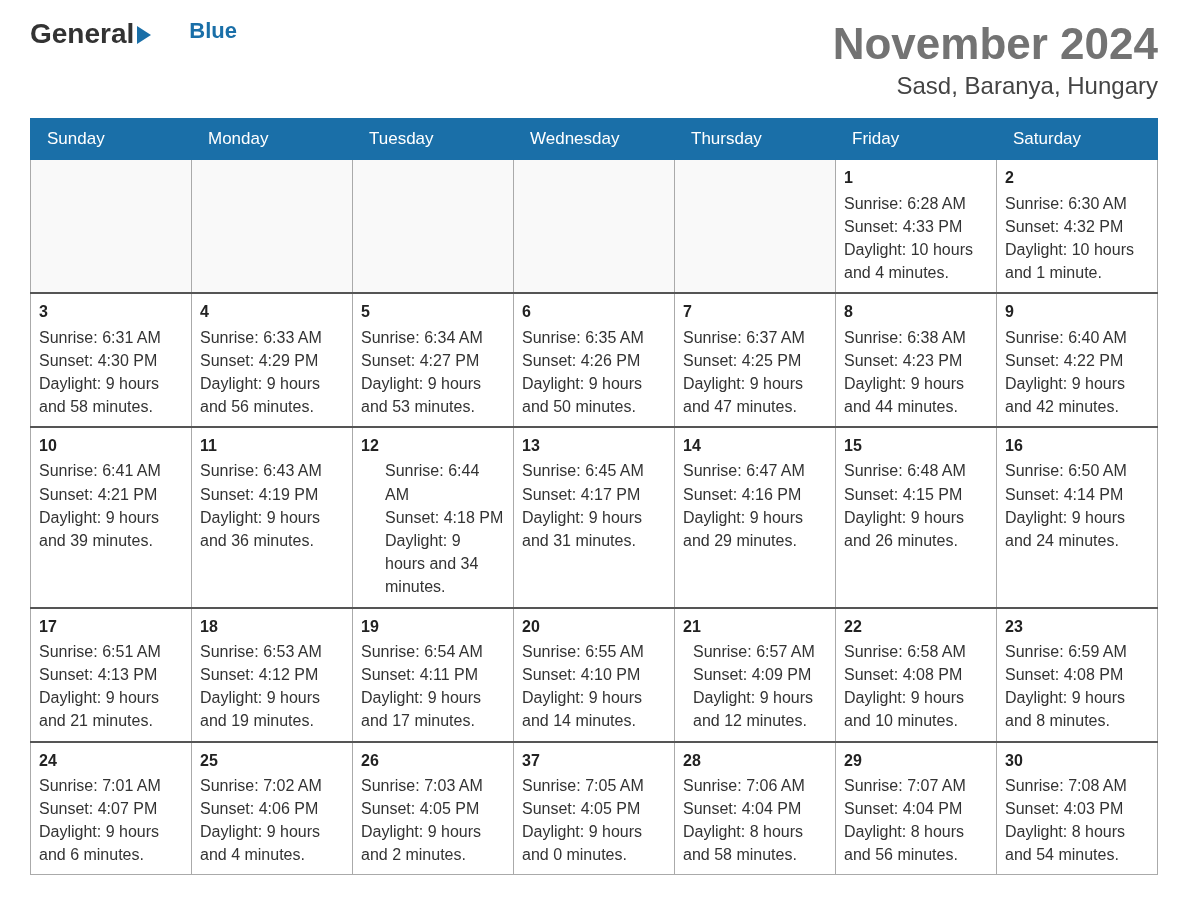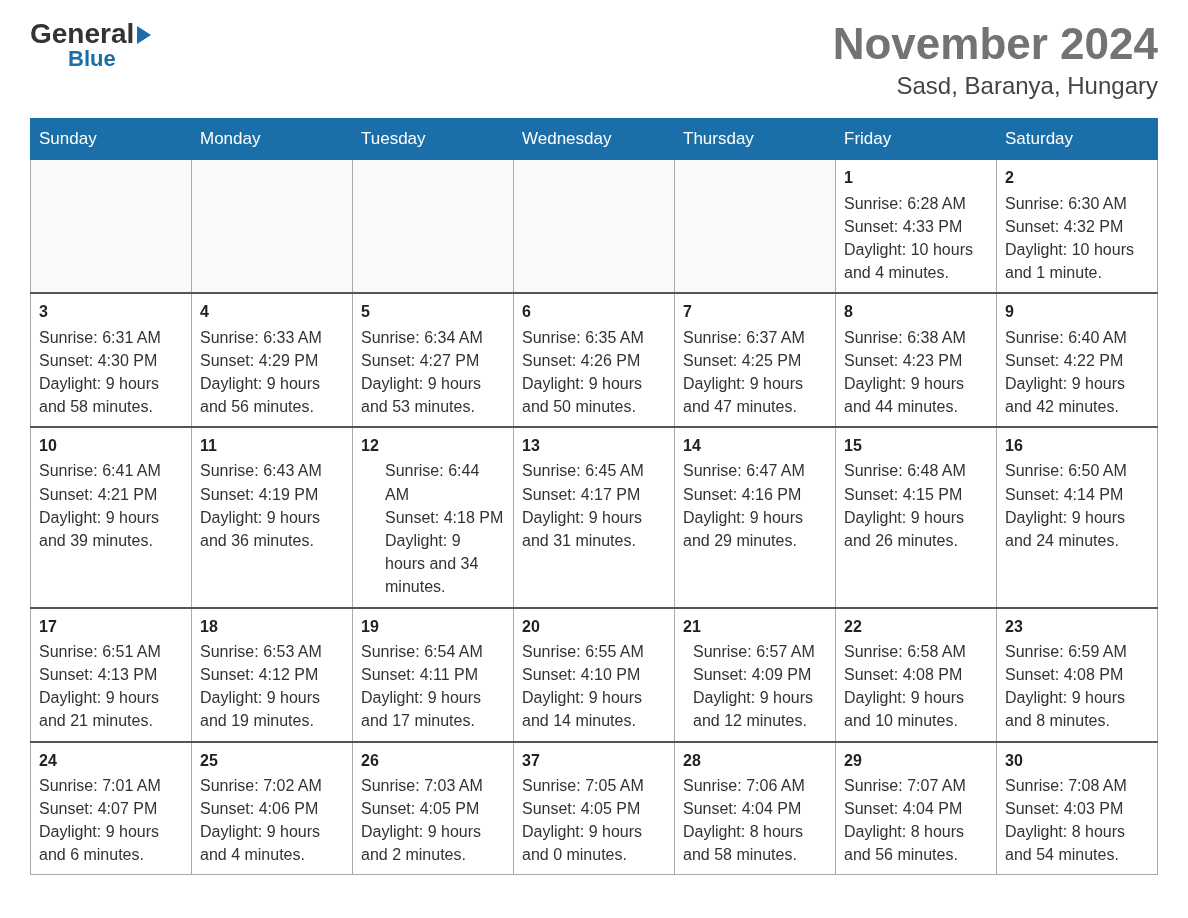--- a/index.html
+++ b/index.html
@@ -12,21 +12,21 @@
       padding: 20px 30px;
     }
     .header-area {
       display: flex;
       justify-content: space-between;
       align-items: flex-start;
       margin-bottom: 18px;
     }
     .logo {
       display: flex;
-      flex-direction: column;
+      flex-direction: row;
       align-items: flex-start;
     }
     .logo-general {
       font-size: 28px;
       font-weight: bold;
       color: #333;
       line-height: 1;
     }
     .logo-general span {
       color: #1a6fa8;
@@ -55,21 +55,21 @@
     .calendar-table {
       width: 100%;
       border-collapse: collapse;
       border: 1px solid #888;
     }
     .calendar-table th {
       background-color: #1a6fa8;
       color: #fff;
       font-size: 17px;
       font-weight: normal;
-      padding: 10px 8px;
+      padding: 10px 16px;
       text-align: left;
       border: 1px solid #1a6fa8;
     }
     .calendar-table td {
       vertical-align: top;
       padding: 6px 8px 8px 8px;
       border: 1px solid #aaa;
       width: 14.28%;
       min-height: 90px;
       font-size: 13px;

